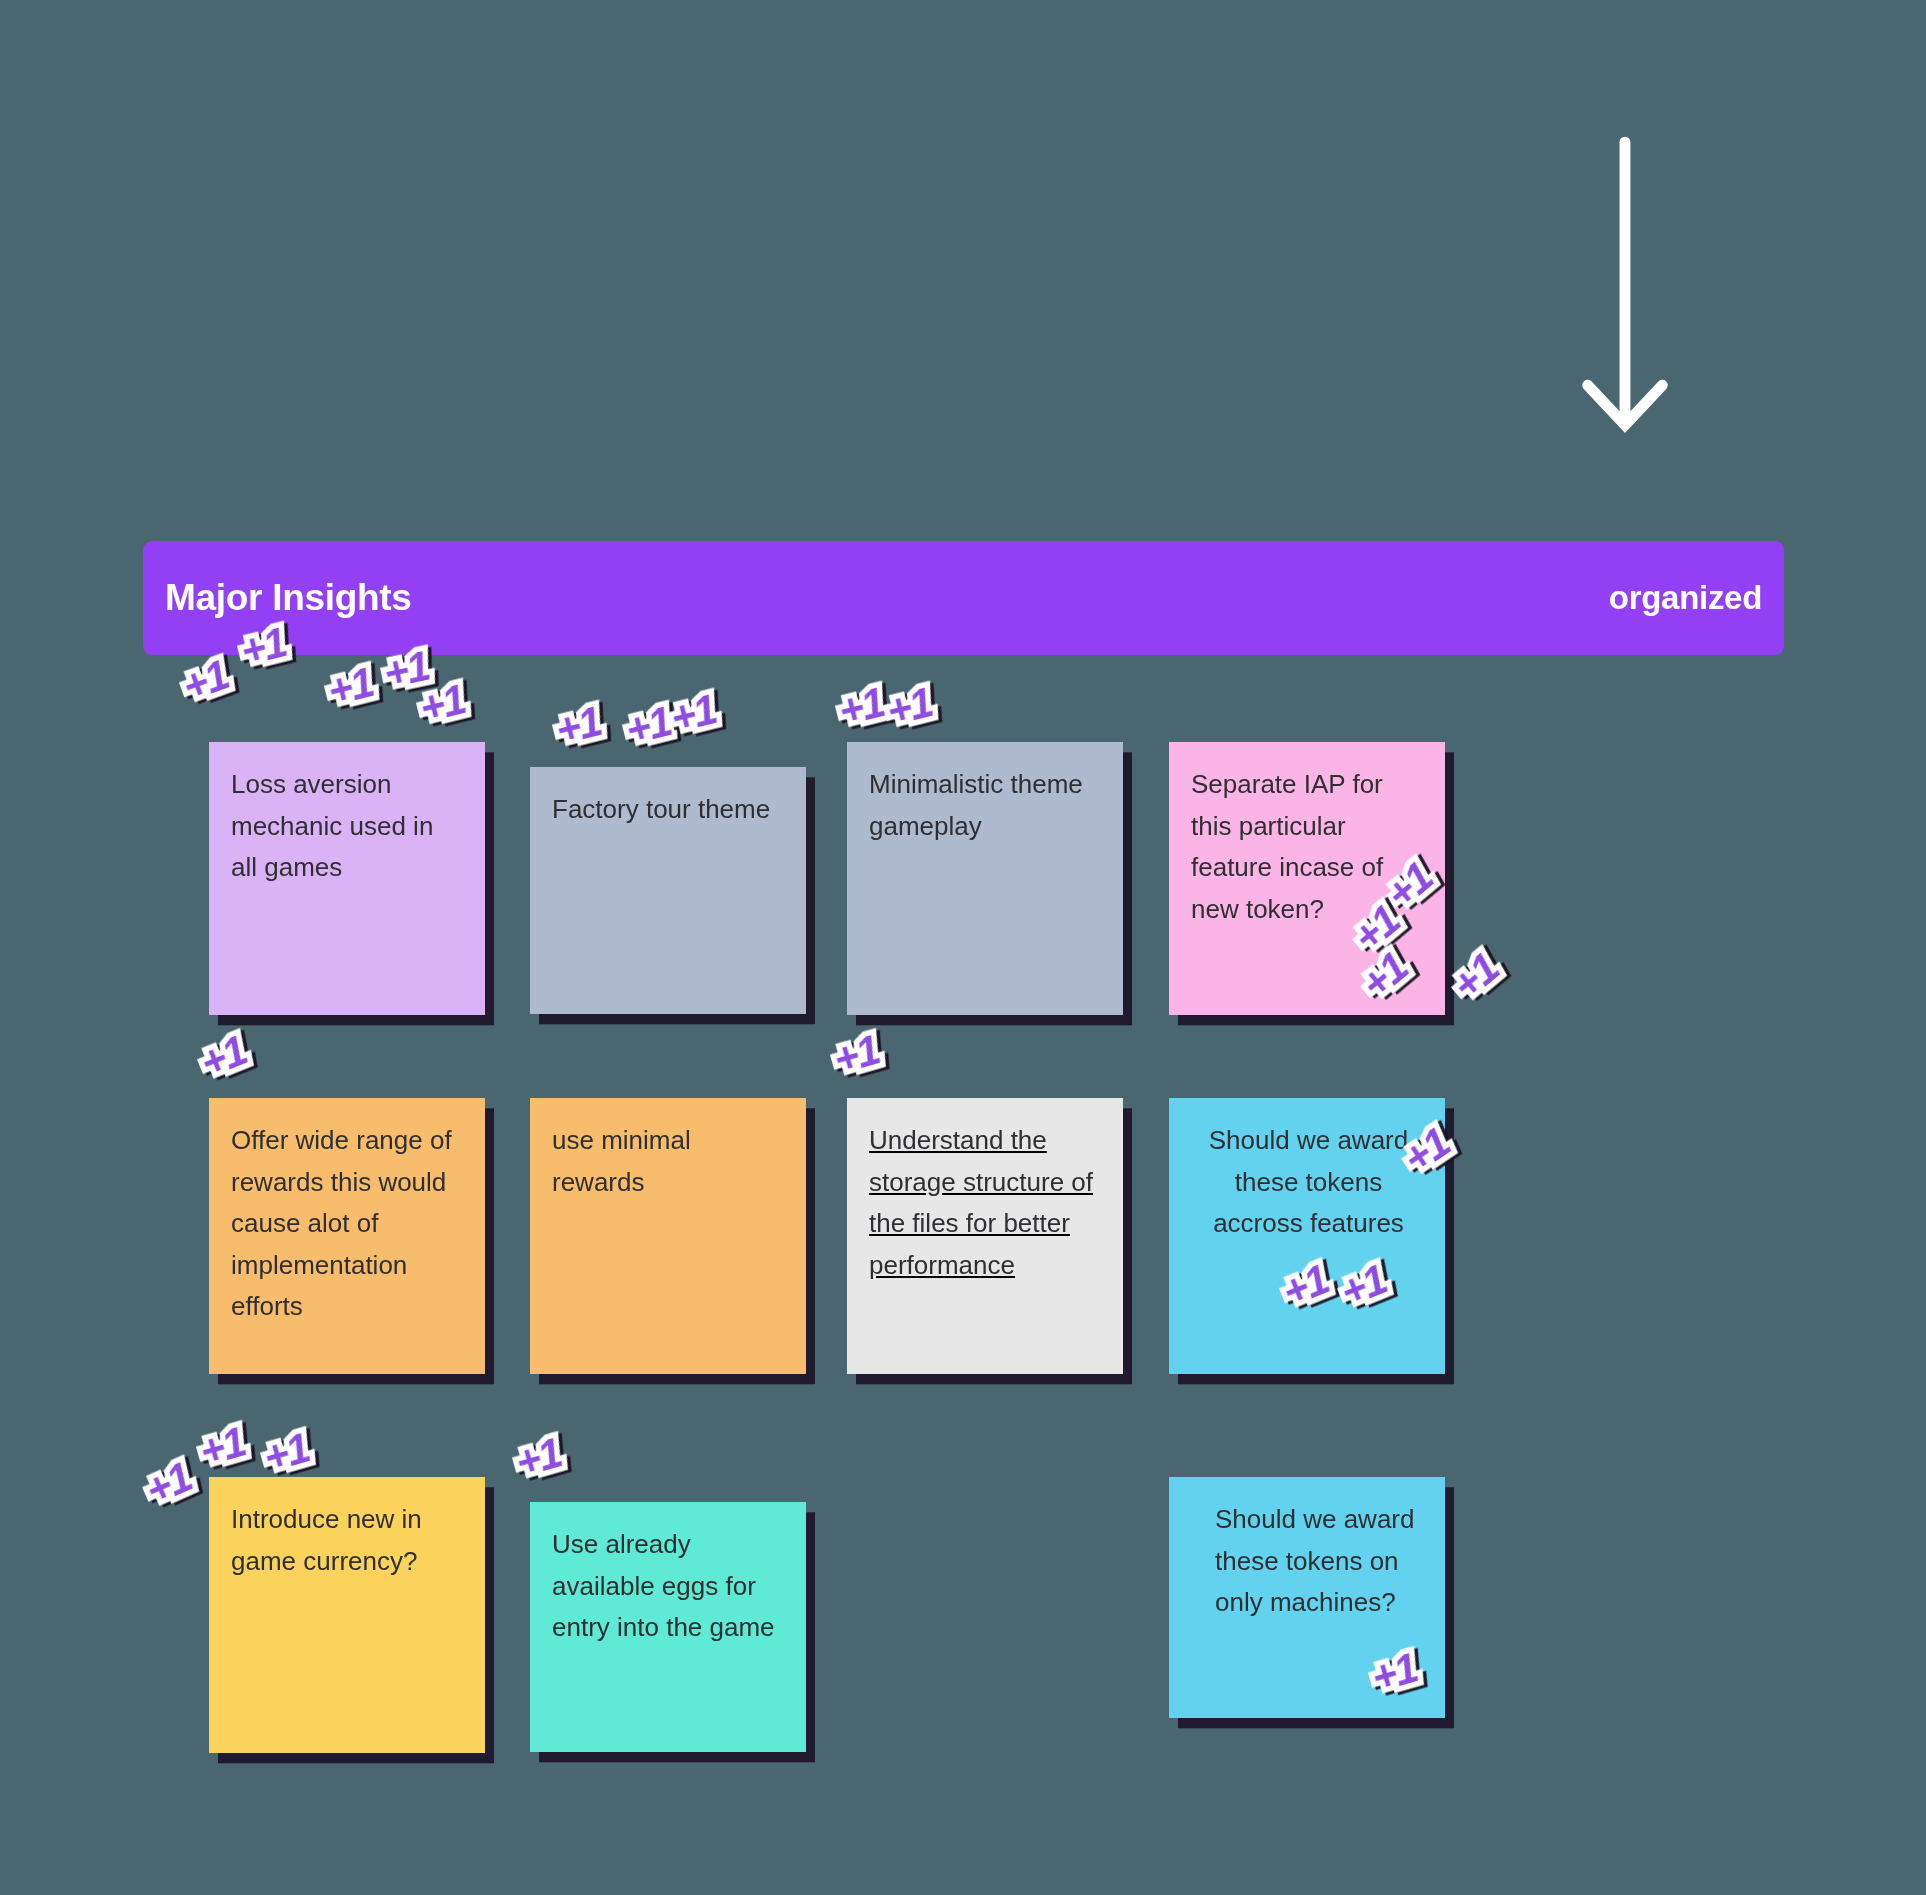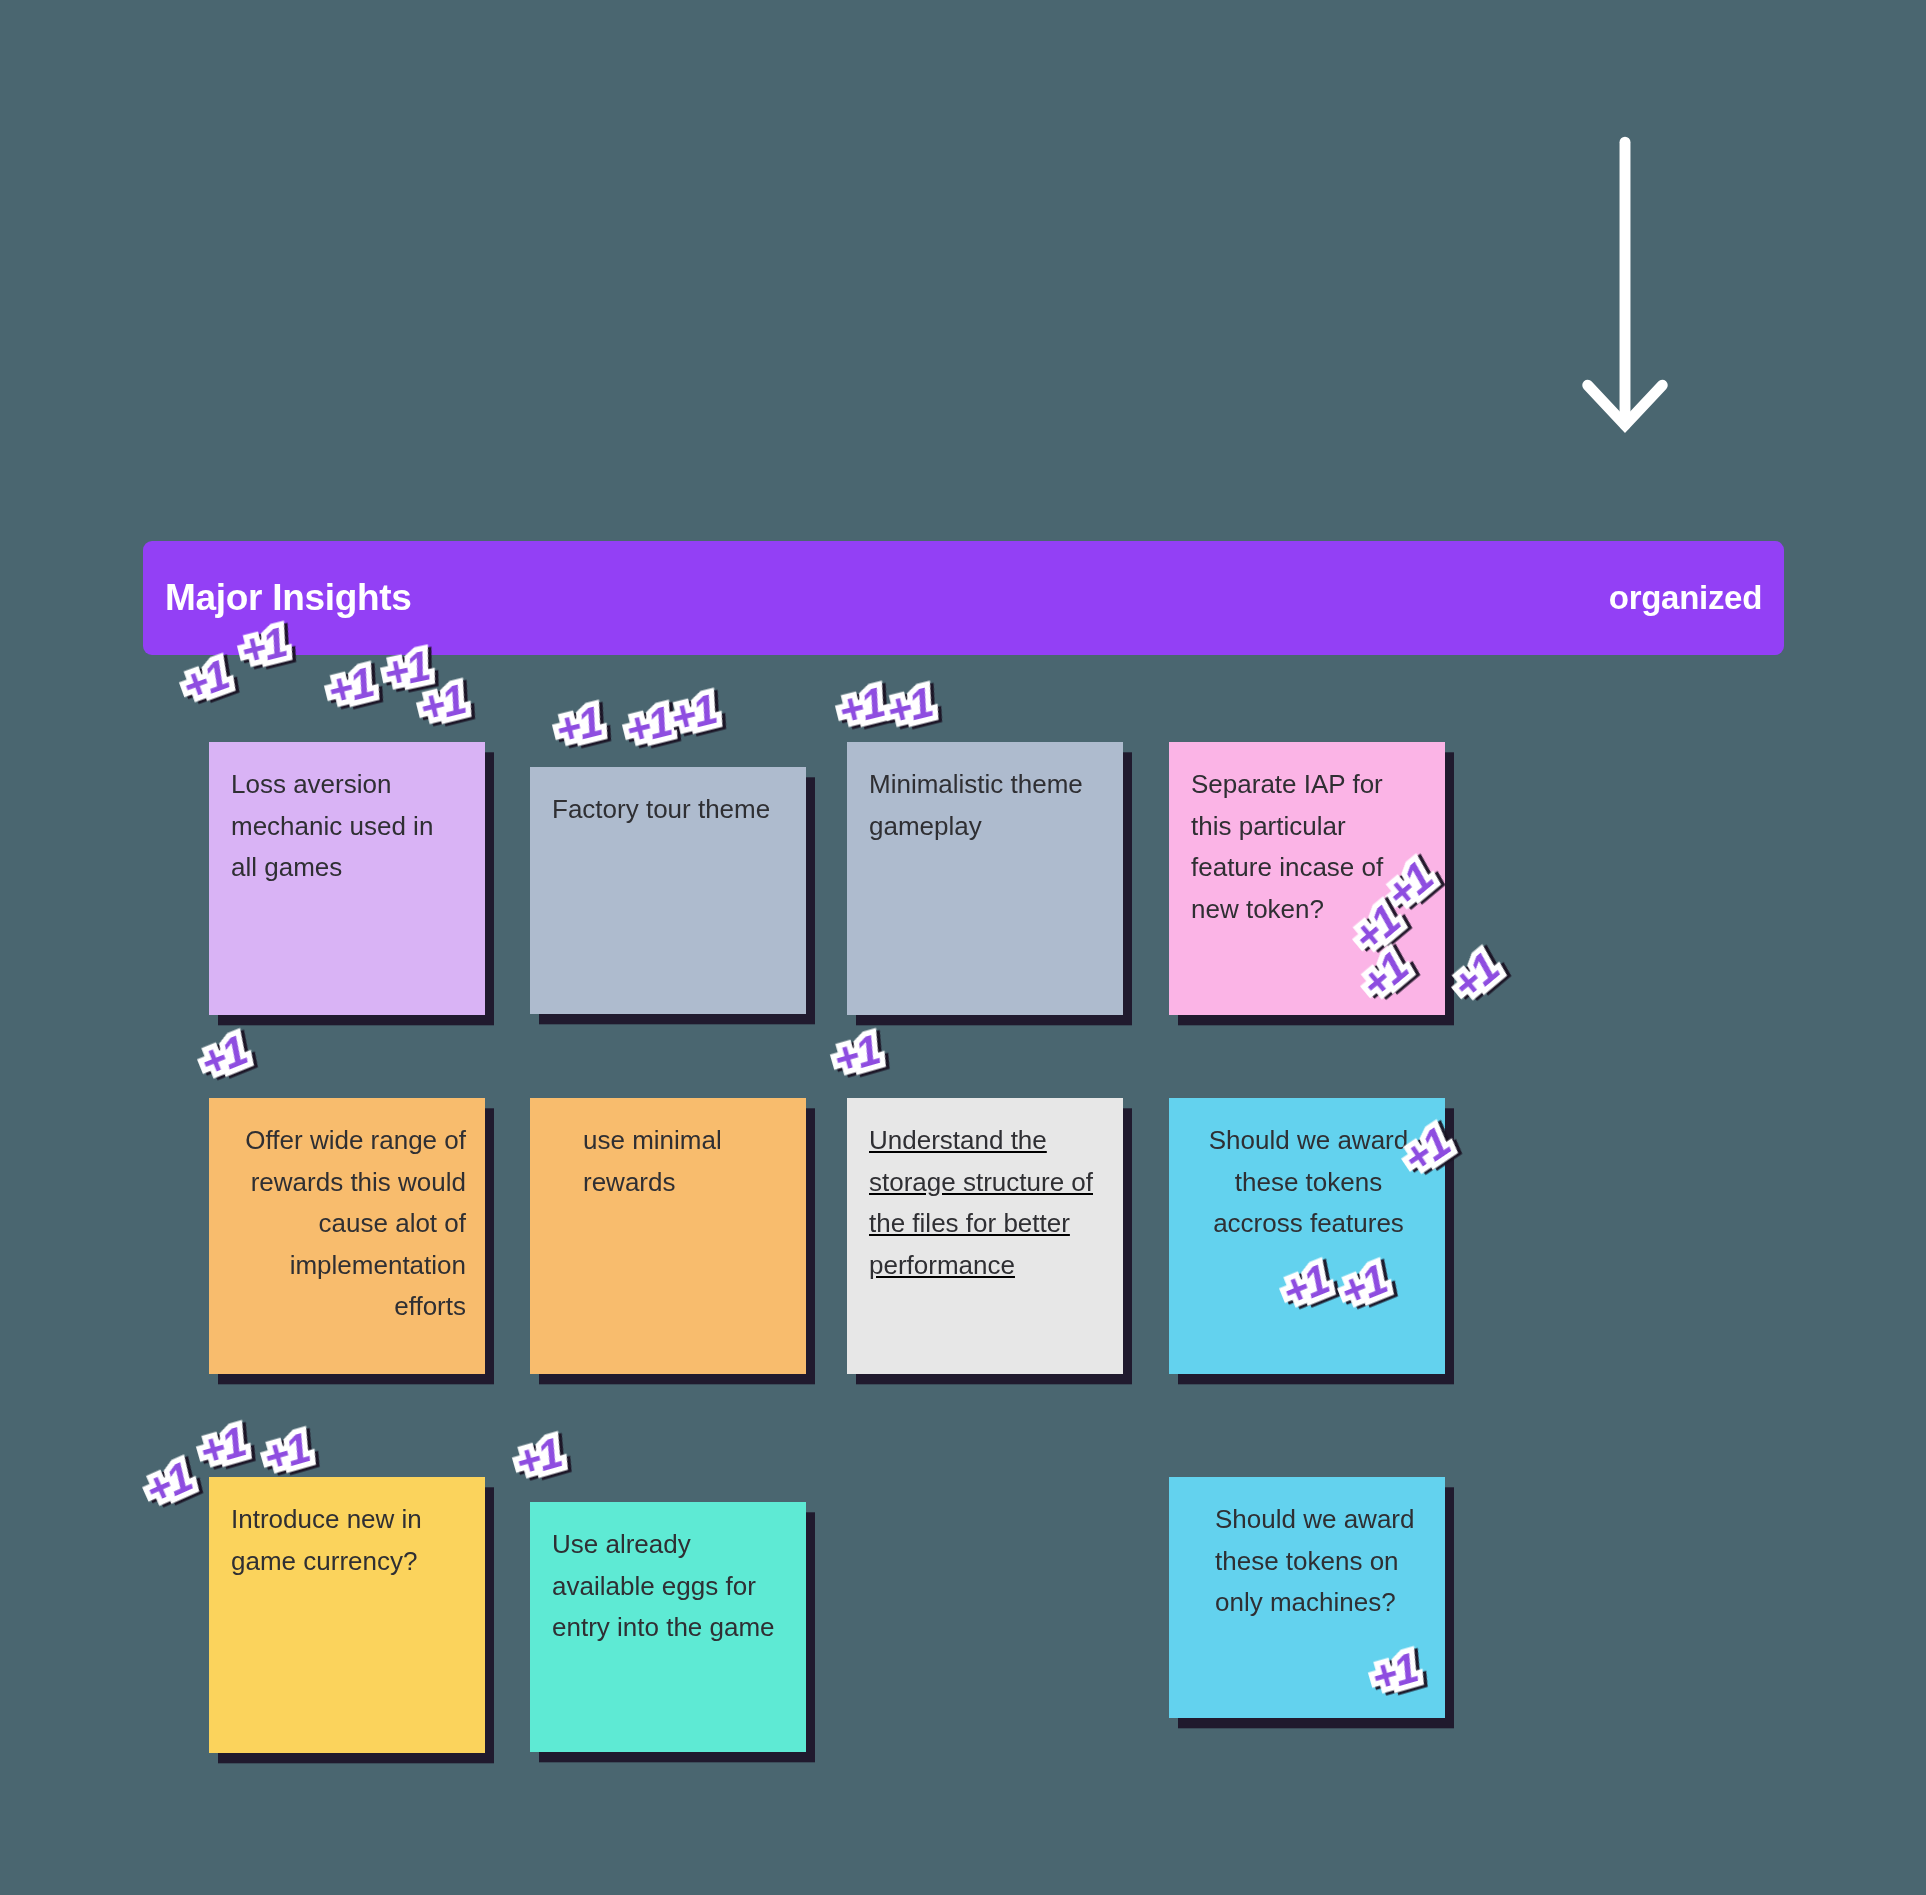--- a/index.html
+++ b/index.html
@@ -118,27 +118,27 @@
       <div style="position: absolute; left: 1169px; top: 742px; width: 228px;">
         <div class="note" style="position: relative; left: 0px; top: 0px; height: 273px; background: rgb(251, 180, 230);">
           <div class="note-text">Separate IAP for this particular feature incase of new token?</div>
         </div>
         <div class="badge" style="left: 218px; top: 123px; transform: rotate(-40deg) scale(1);">+1</div>
         <div class="badge" style="left: 185px; top: 166px; transform: rotate(-40deg) scale(1);">+1</div>
         <div class="badge" style="left: 193px; top: 213px; transform: rotate(-40deg) scale(1);">+1</div>
         <div class="badge" style="left: 284px; top: 214px; transform: rotate(-40deg) scale(1);">+1</div>
       </div>
       <div style="position: absolute; left: 209px; top: 1098px; width: 276px;">
-        <div class="note" style="position: relative; left: 0px; top: 0px; height: 276px; background: rgb(248, 188, 109); text-align: right;">
+        <div class="note" style="position: relative; left: 0px; top: 0px; height: 276px; background: rgb(248, 188, 109);">
           <div class="note-text">Offer wide range of rewards this would cause alot of implementation efforts</div>
         </div>
         <div class="badge" style="left: -7.7px; top: -62px; transform: rotate(-22deg) scale(1);">+1</div>
       </div>
       <div style="position: absolute; left: 530px; top: 1098px; width: 276px;">
-        <div class="note" style="position: relative; left: 0px; top: 0px; height: 276px; background: rgb(248, 188, 109); padding-left: 31px;">
+        <div class="note" style="position: relative; left: 0px; top: 0px; height: 276px; background: rgb(248, 188, 109);">
           <div class="note-text">use minimal rewards</div>
         </div>
       </div>
       <div style="position: absolute; left: 847px; top: 1098px; width: 276px;">
         <div class="note" style="position: relative; left: 0px; top: 0px; height: 276px; background: rgb(231, 231, 231); text-decoration: underline;">
           <div class="note-text">Understand the storage structure of the files for better performance</div>
         </div>
         <div class="badge" style="left: -13px; top: -64px; transform: rotate(-16deg) scale(1);">+1</div>
       </div>
       <div style="position: absolute; left: 1169px; top: 1098px; width: 276px; text-align: center;">

